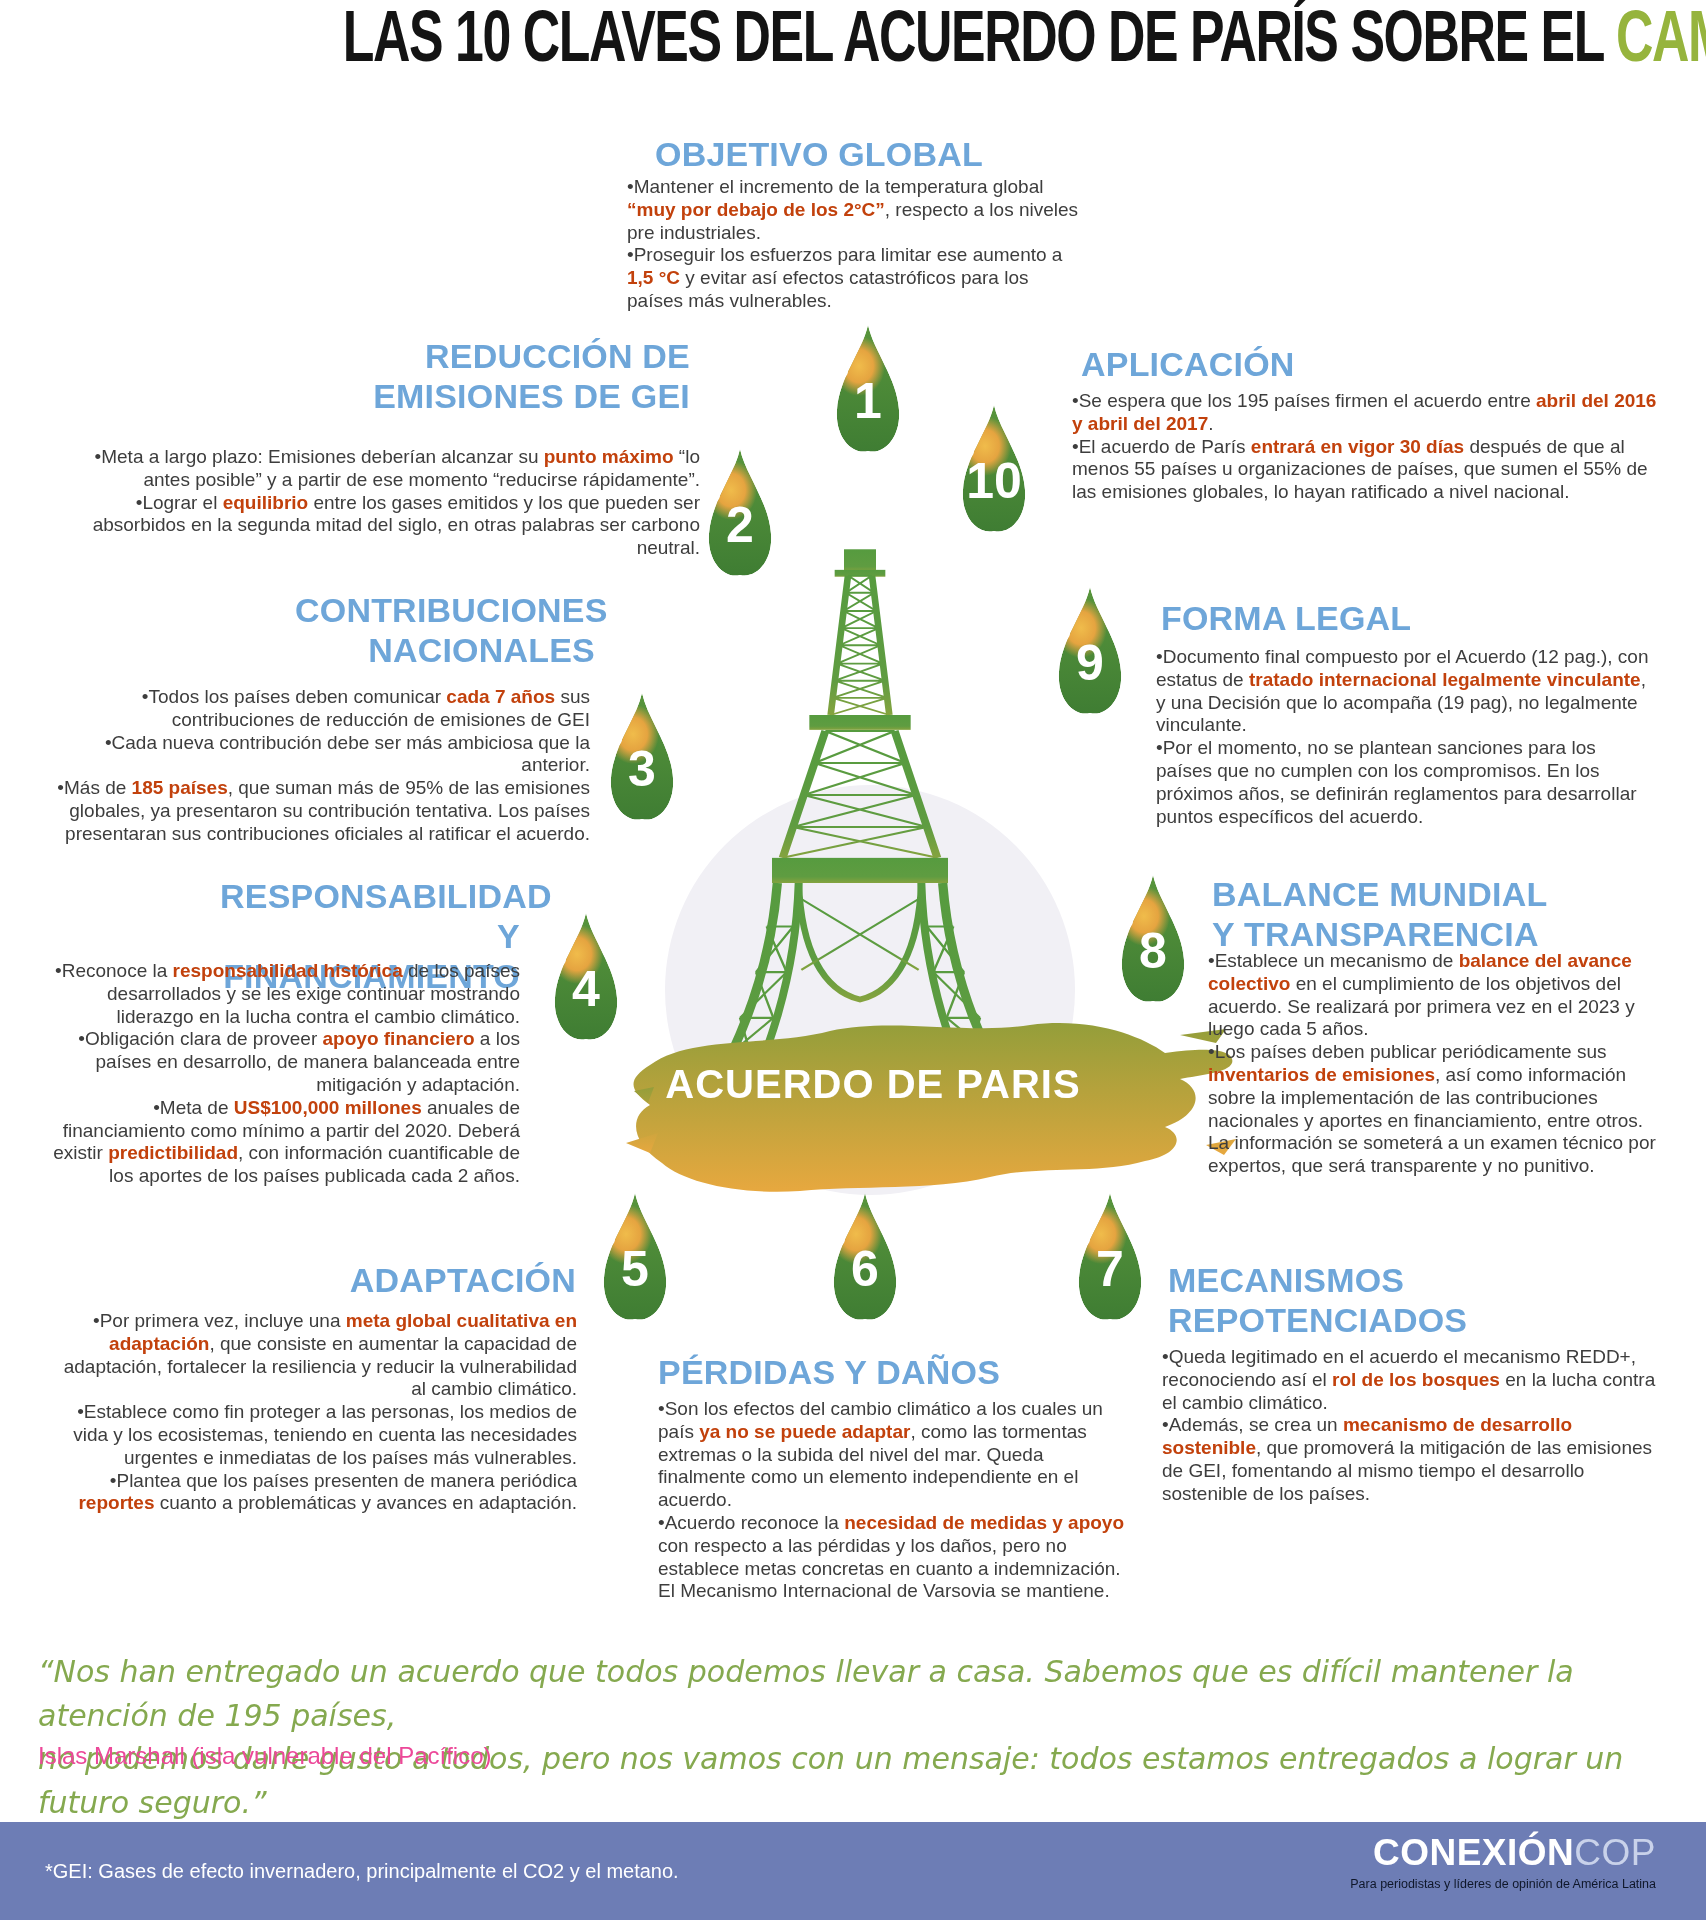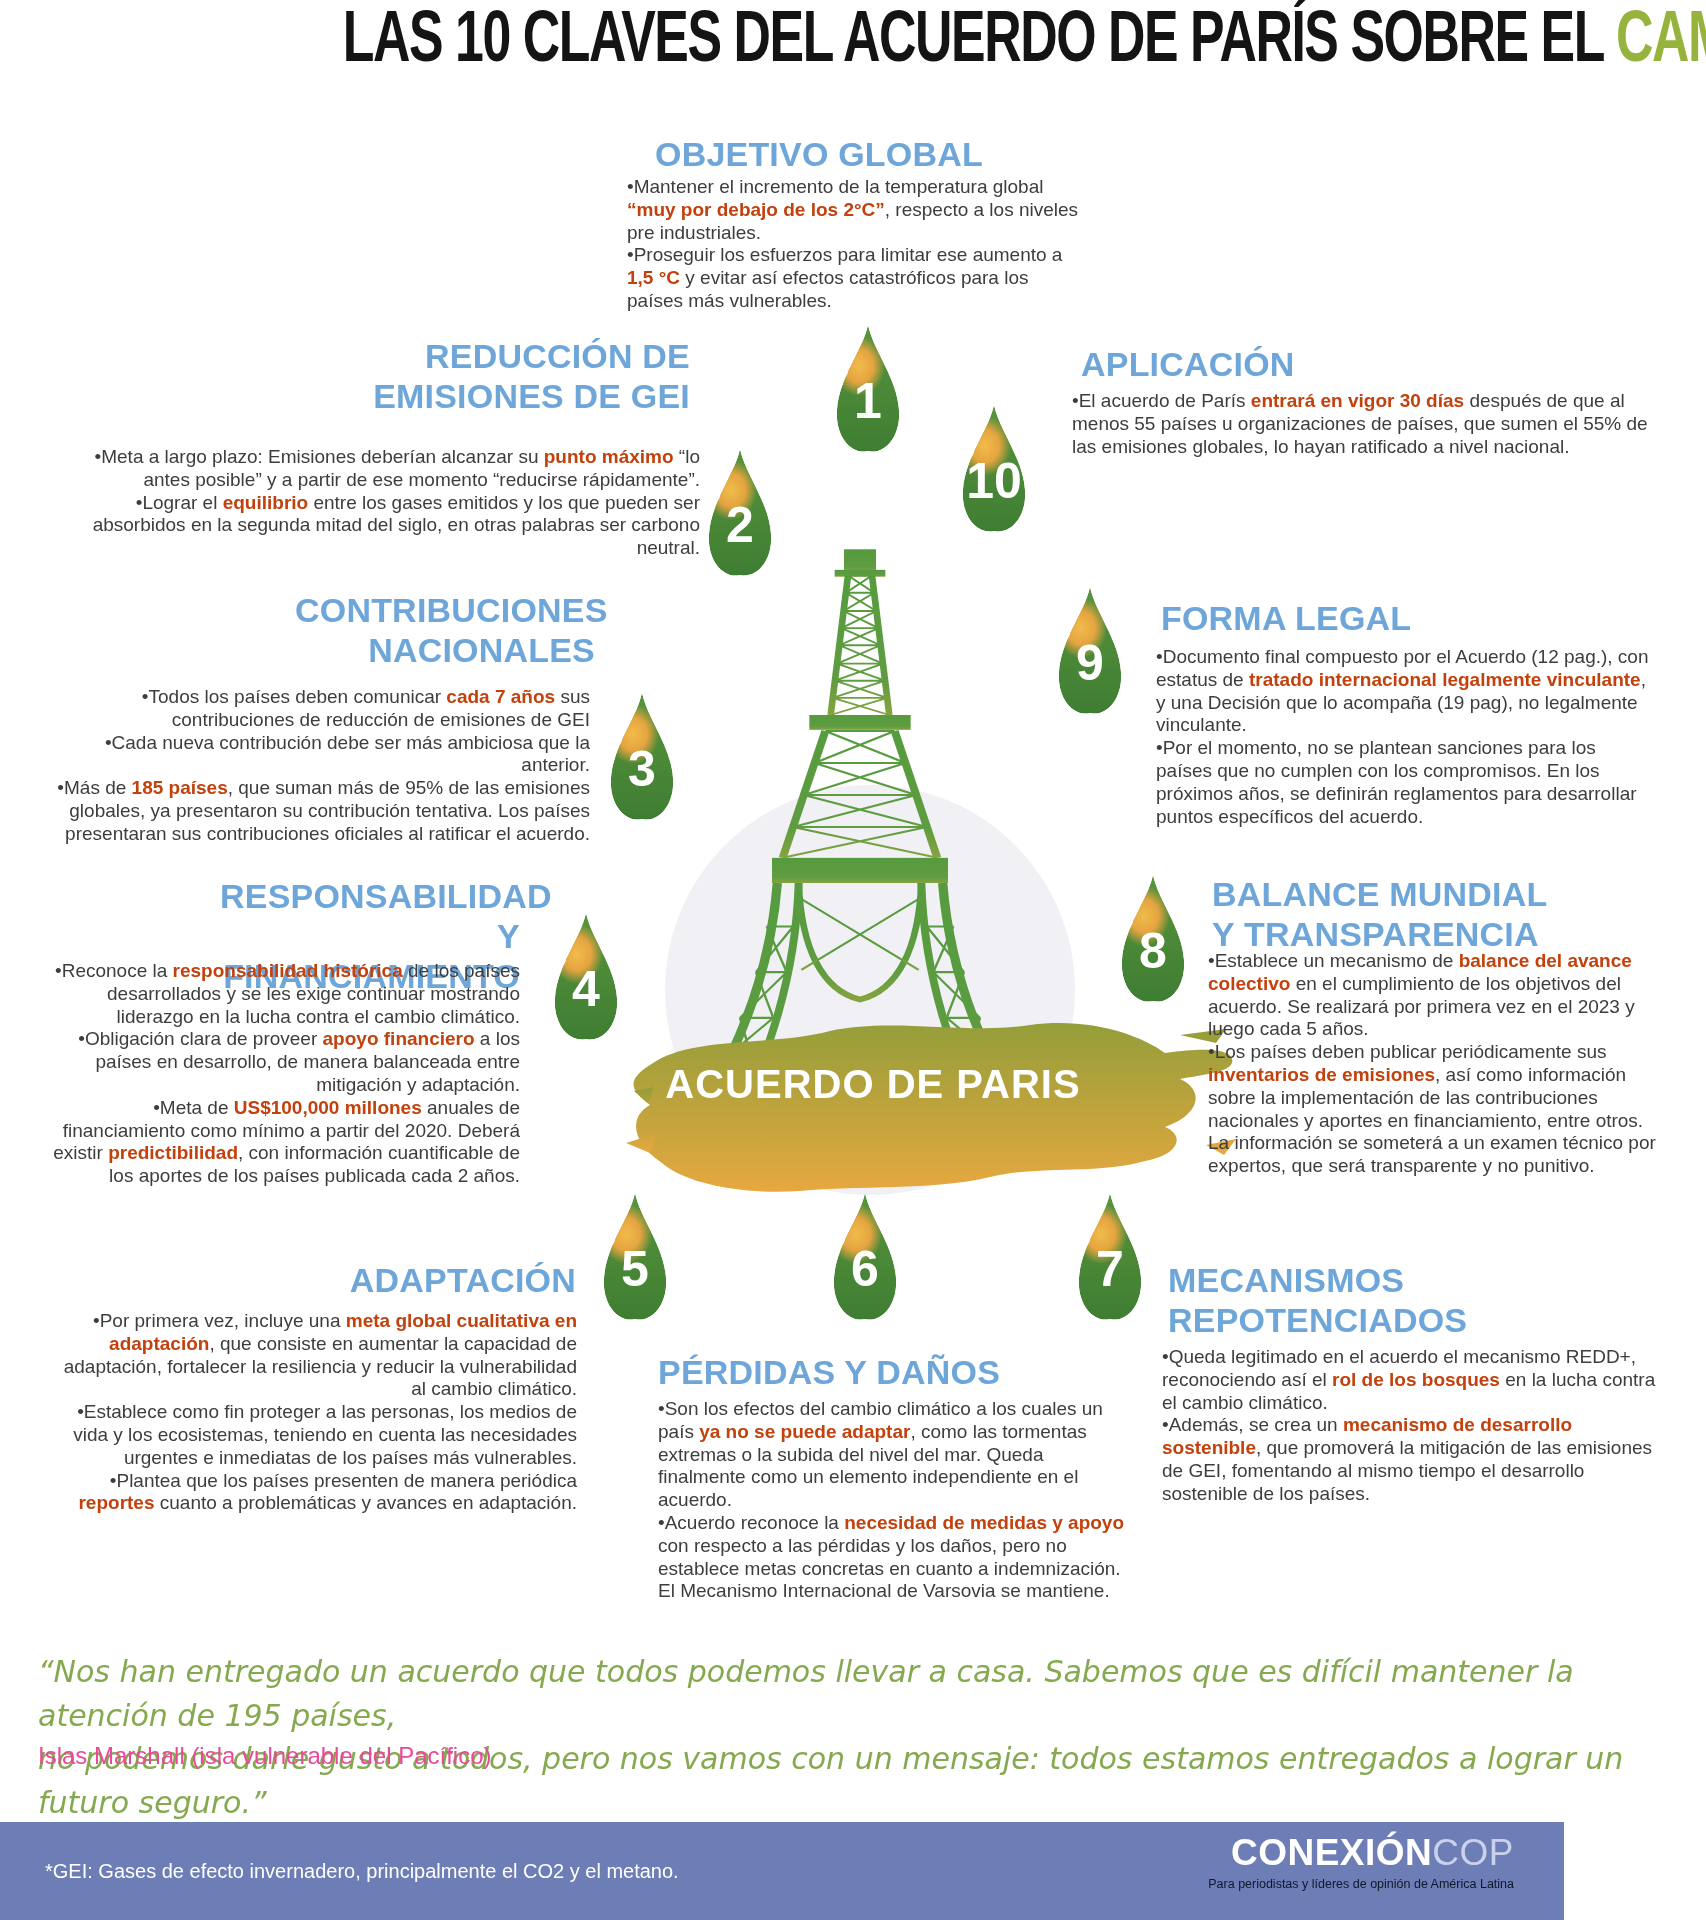--- a/index.html
+++ b/index.html
@@ -34,21 +34,21 @@
   .sec-text span.b{font-weight:700;color:#c2410c;}
   .al-r{text-align:right;}
 
   
   #quote{position:absolute;left:38px;top:1650px;width:1640px;z-index:6;
         font-family:"DejaVu Sans",sans-serif;font-style:italic;font-size:30px;line-height:1.45;
         color:#85a94f;white-space:pre-line;}
   #quote-attr{position:absolute;left:38px;top:1742px;z-index:6;font-size:24px;color:#ec4899;}
 
   
-  #footer{position:absolute;left:0;top:1822px;width:1564px;height:98px;background:#6d7db5;z-index:6;}
+  #footer{position:absolute;left:0;top:1822px;width:1706px;height:98px;background:#6d7db5;z-index:6;}
   #gei-note{position:absolute;left:45px;top:38px;font-size:20px;color:#ffffff;}
   #brand{position:absolute;right:50px;top:10px;text-align:right;color:#ffffff;}
   #brand .b1{font-size:37px;font-weight:700;letter-spacing:.5px;}
   #brand .b2{font-size:37px;font-weight:400;color:#c9d2ea;letter-spacing:.5px;}
   #brand .tag{font-size:12.5px;color:#0f172a;margin-top:3px;}
 </style>
 </head>
 <body>
 
 <div id="page">
@@ -290,20 +290,21 @@
     </div>
 
   <div class="sec-title" style="left:1161px;top:598px;">FORMA LEGAL</div>
   <div class="sec-text" style="left:1156px;top:646px;width:500px;">
       <p class="bullet"><span>•</span><span>Documento final compuesto por el Acuerdo (12 pag.), con estatus de </span><span class="b">tratado internacional legalmente vinculante</span><span>, y una Decisión que lo acompaña (19 pag), no legalmente vinculante.</span></p>
       <p class="bullet"><span>•</span><span>Por el momento, no se plantean sanciones para los países que no cumplen con los compromisos. En los próximos años, se definirán reglamentos para desarrollar puntos específicos del acuerdo.</span></p>
     </div>
 
   <div class="sec-title" style="left:1081px;top:344px;">APLICACIÓN</div>
   <div class="sec-text" style="left:1072px;top:390px;width:600px;">
+      <p class="bullet"><span>•</span><span>Se espera que los 195 países firmen el acuerdo entre </span><span class="b">abril del 2016 y abril del 2017</span><span>.</span></p>
       <p class="bullet"><span>•</span><span>El acuerdo de París </span><span class="b">entrará en vigor 30 días</span><span> después de que al menos 55 países u organizaciones de países, que sumen el 55% de las emisiones globales, lo hayan ratificado a nivel nacional.</span></p>
     </div>
 
   <div id="quote">“Nos han entregado un acuerdo que todos podemos llevar a casa. Sabemos que es difícil mantener la atención de 195 países,
 no podemos darle gusto a todos,  pero nos vamos con un mensaje: todos estamos entregados a lograr un futuro seguro.”</div>
   <div id="quote-attr">Islas Marshall (isla vulnerable del Pacífico)</div>
 
   <div id="footer">
     <div id="gei-note">*GEI: Gases de efecto invernadero, principalmente el CO2 y el metano.</div>
     <div id="brand">

